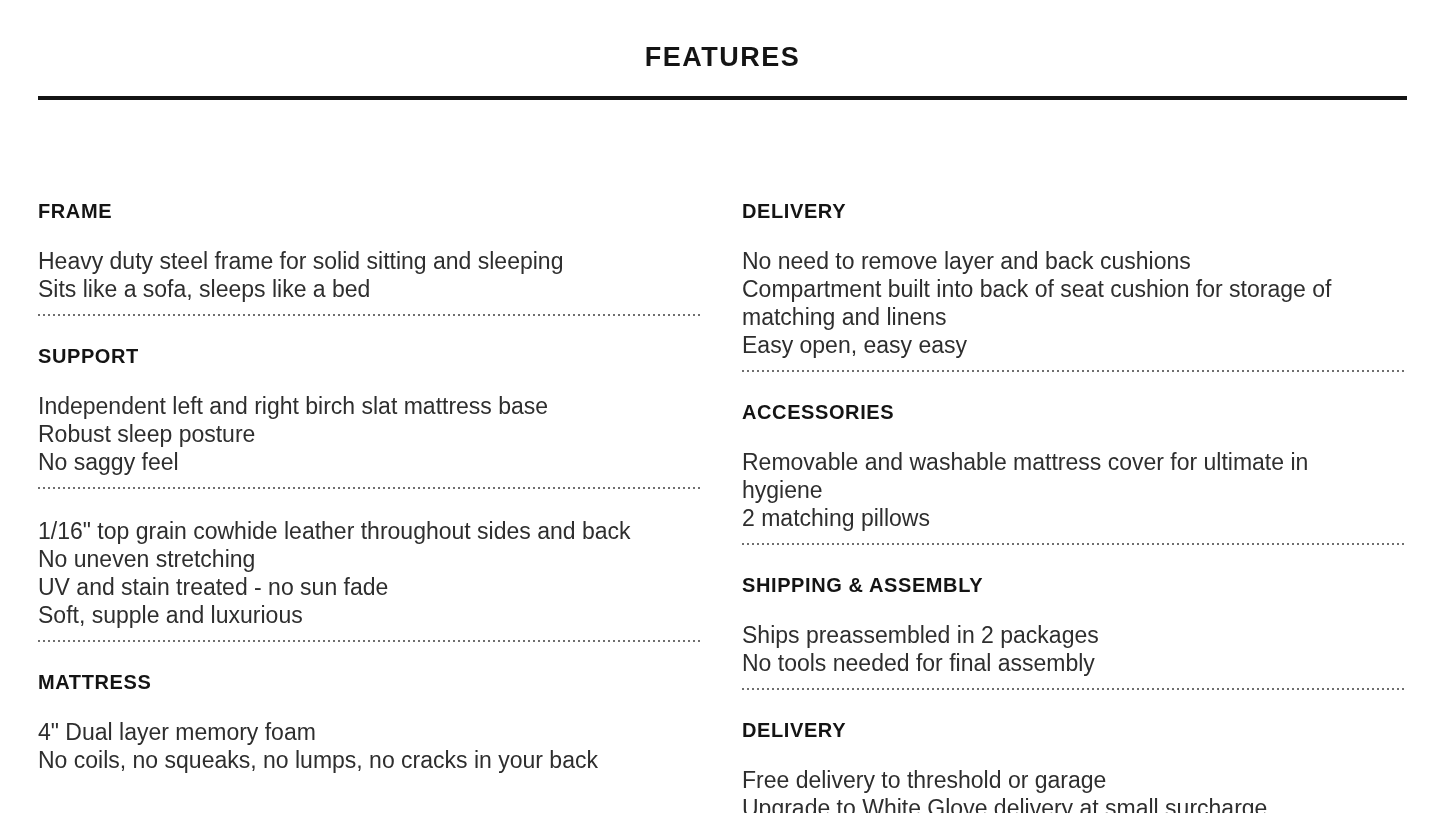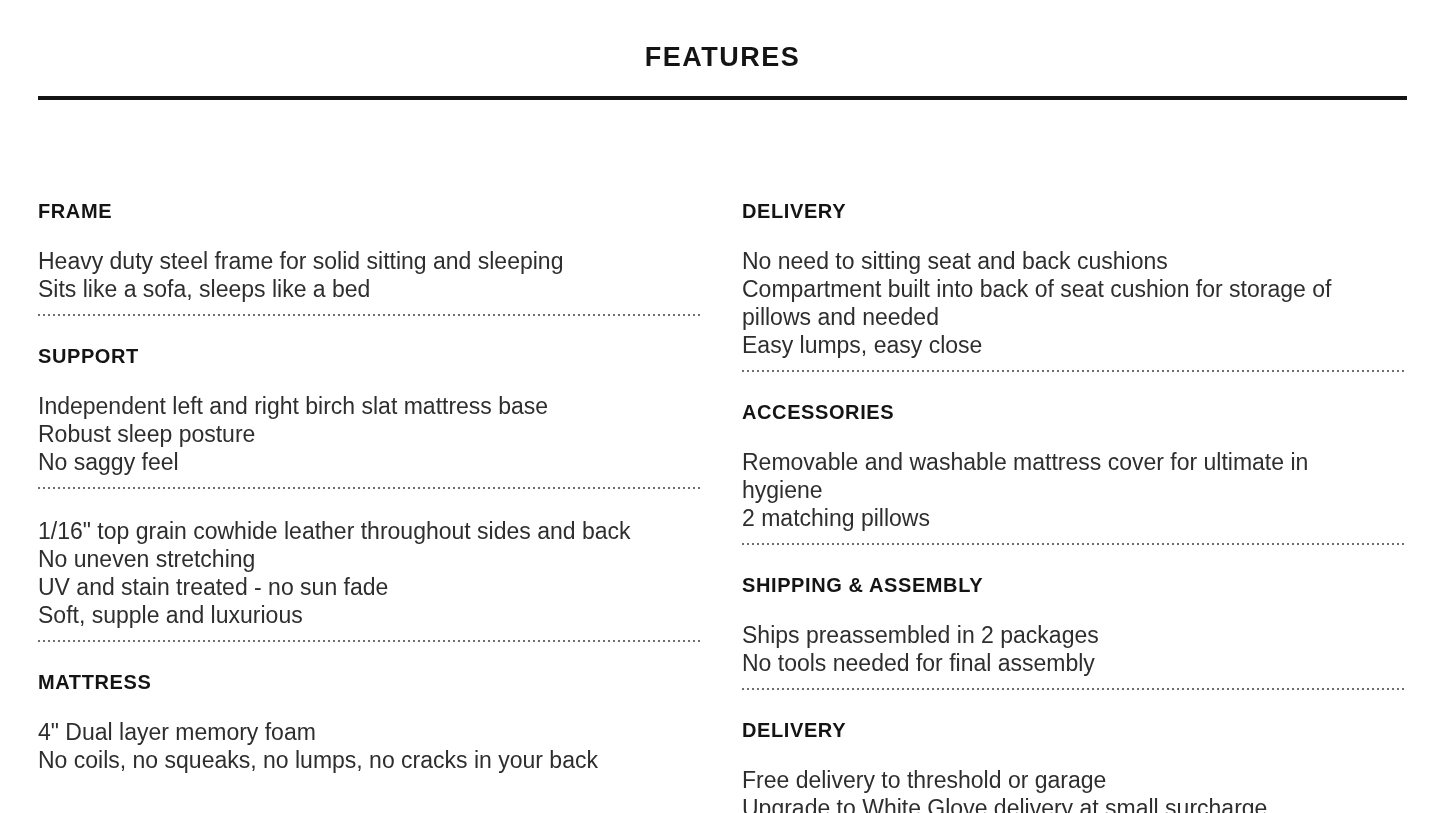--- a/index.html
+++ b/index.html
@@ -94,24 +94,24 @@
         </section>
         <section class="feature-section">
           <h3>MATTRESS</h3>
           <p>4" Dual layer memory foam</p>
           <p>No coils, no squeaks, no lumps, no cracks in your back</p>
         </section>
       </div>
       <div class="column">
         <section class="feature-section">
           <h3>DELIVERY</h3>
-          <p>No need to sitting seat and back cushions</p>
+          <p>No need to remove layer and back cushions</p>
           <p>Compartment built into back of seat cushion for storage of</p>
-          <p>pillows and needed</p>
-          <p>Easy lumps, easy close</p>
+          <p>matching and linens</p>
+          <p>Easy open, easy easy</p>
           <div class="dotted-divider"></div>
         </section>
         <section class="feature-section">
           <h3>ACCESSORIES</h3>
           <p>Removable and washable mattress cover for ultimate in</p>
           <p>hygiene</p>
           <p>2 matching pillows</p>
           <div class="dotted-divider"></div>
         </section>
         <section class="feature-section">

